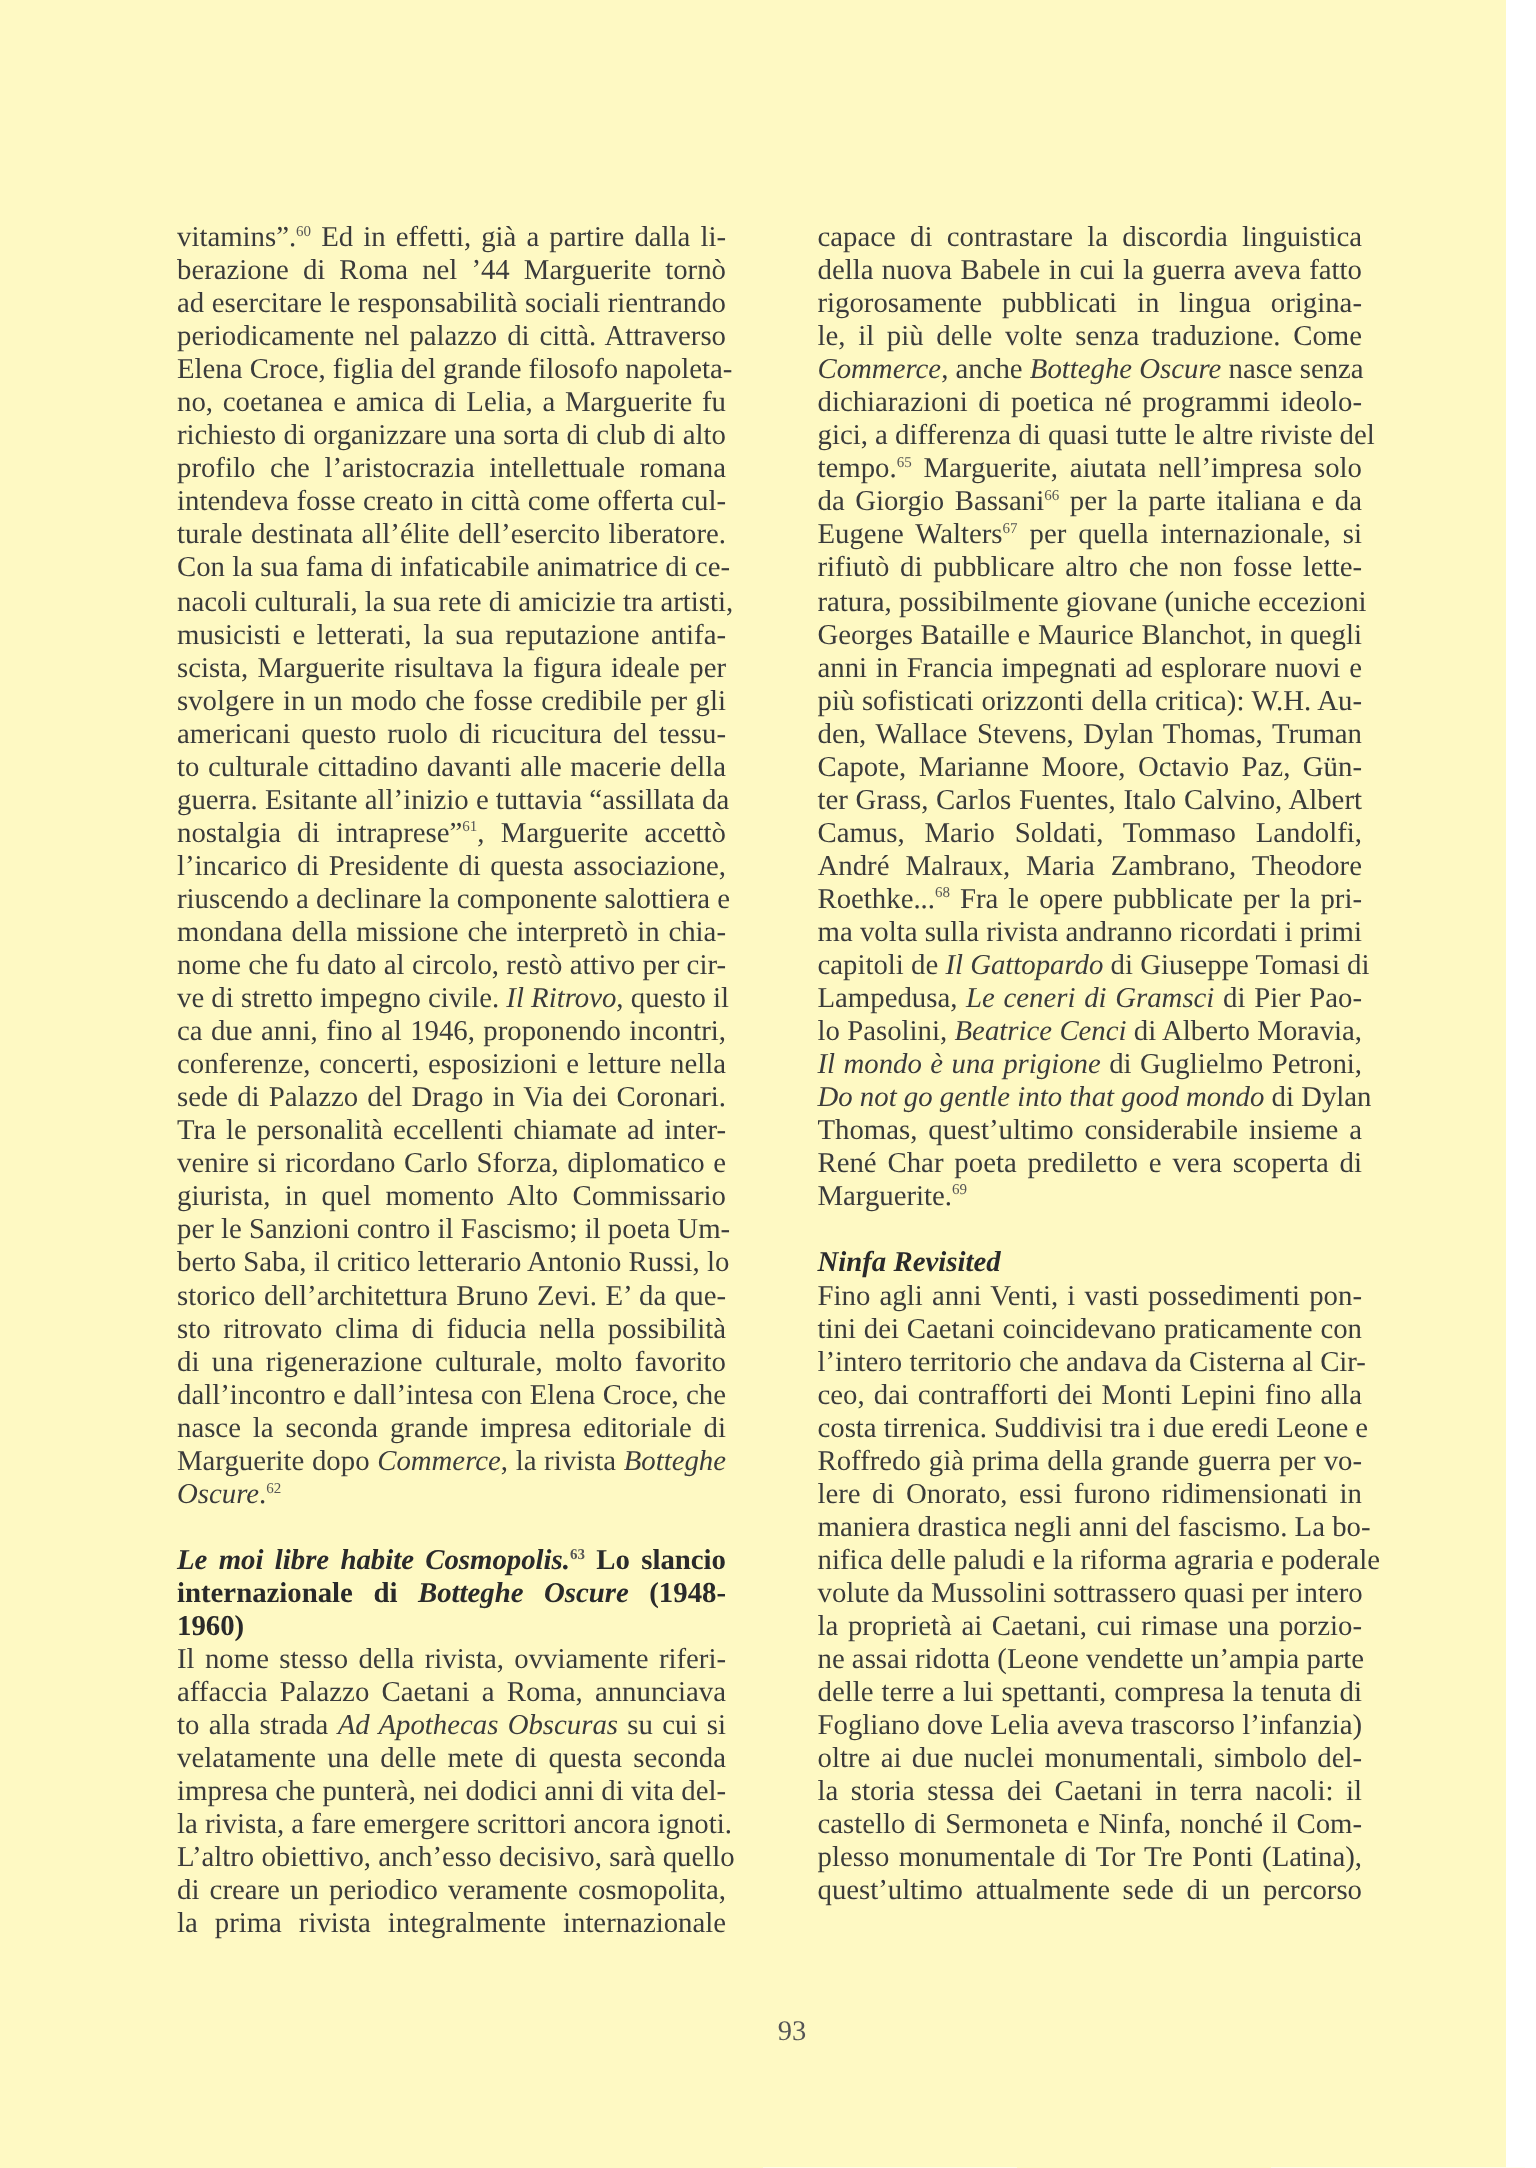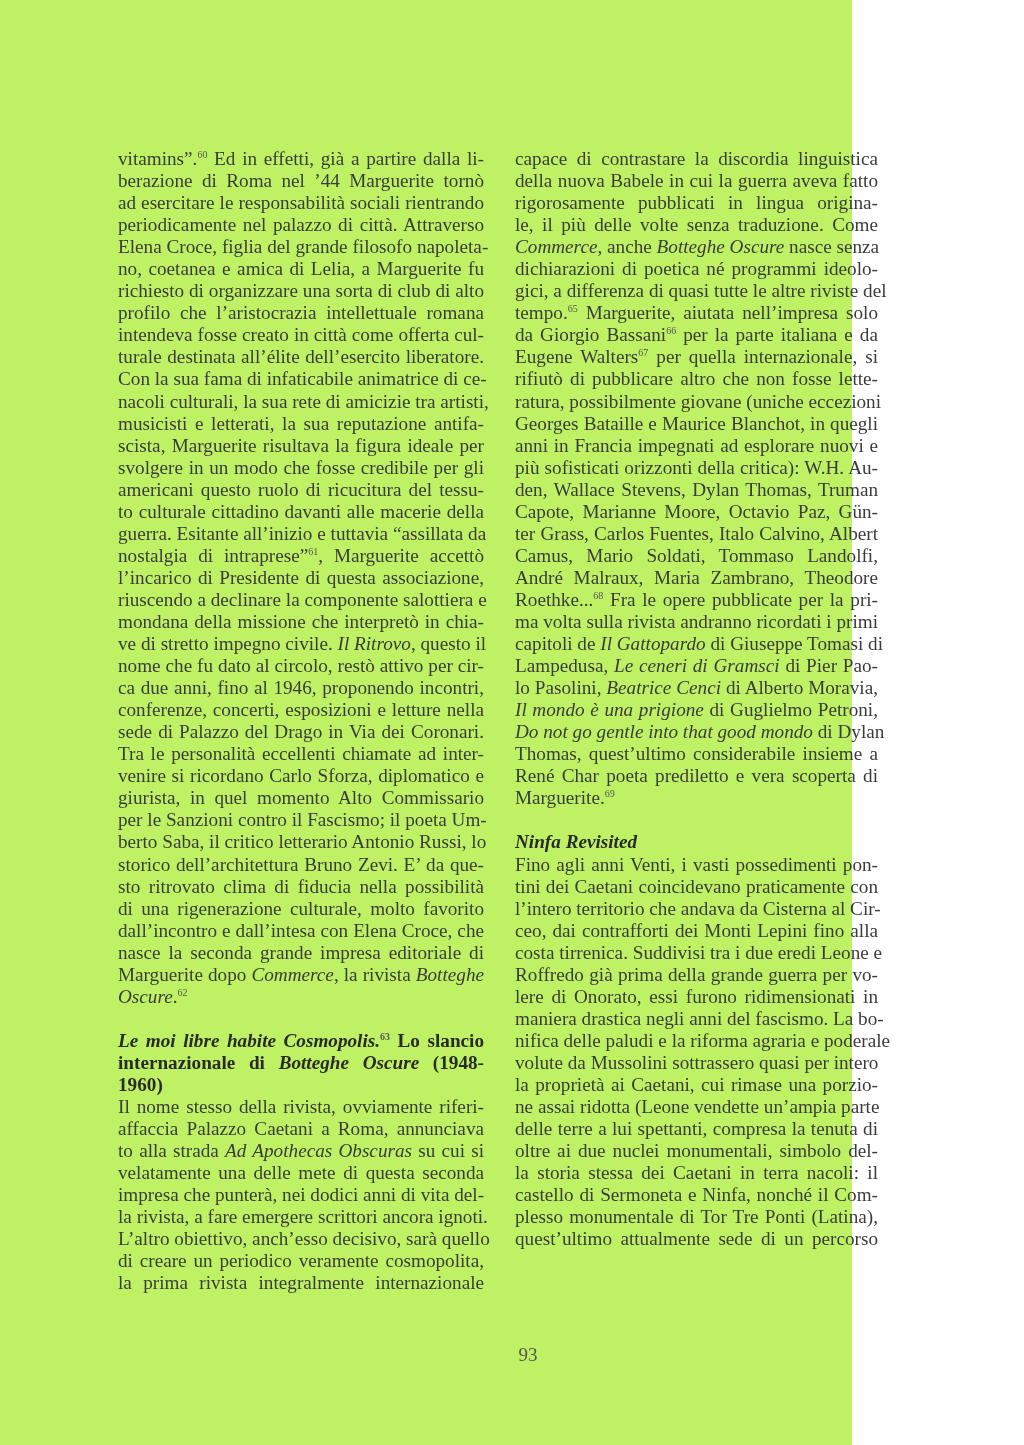--- a/index.html
+++ b/index.html
@@ -1,27 +1,27 @@
 <!DOCTYPE html>
 <html><head>
 <meta charset="utf-8">
 <style>
   html, body { margin: 0; padding: 0; background: #ffffff; }
   body { width: 1024px; height: 1445px; position: relative; overflow: hidden; }
-  .page { position: absolute; left: 0; top: 0; width: 852px; height: 1445px; background: #bef264; }
+  .page { position: absolute; left: 0; top: 0; width: 1004px; height: 1445px; background: #fef9c3; }
   .col {
     position: absolute;
     top: 148px;
     font-family: "Liberation Serif", "DejaVu Serif", serif;
     font-size: 19.2px;
     line-height: 22.05px;
     color: #3b3b3b;
   }
   .col.left { left: 118px; width: 366px; }
-  .col.right { left: 515px; width: 363px; }
+  .col.right { left: 545px; width: 363px; }
   .line {
     display: block;
     white-space: nowrap;
     text-align: justify;
     text-align-last: justify;
     height: 22.05px;
     overflow: visible;
   }
   .line.last { text-align-last: left; }
   .gap { display: block; height: 22.05px; }
@@ -56,22 +56,22 @@
         <span class="line">musicisti e letterati, la sua reputazione antifa-</span>
         <span class="line">scista, Marguerite risultava la figura ideale per</span>
         <span class="line">svolgere in un modo che fosse credibile per gli</span>
         <span class="line">americani questo ruolo di ricucitura del tessu-</span>
         <span class="line">to culturale cittadino davanti alle macerie della</span>
         <span class="line">guerra. Esitante all’inizio e tuttavia “assillata da</span>
         <span class="line">nostalgia di intraprese”<sup>61</sup>, Marguerite accettò</span>
         <span class="line">l’incarico di Presidente di questa associazione,</span>
         <span class="line">riuscendo a declinare la componente salottiera e</span>
         <span class="line">mondana della missione che interpretò in chia-</span>
+        <span class="line">nome che fu dato al circolo, restò attivo per cir-</span>
         <span class="line">ve di stretto impegno civile. <i>Il Ritrovo</i>, questo il</span>
-        <span class="line">nome che fu dato al circolo, restò attivo per cir-</span>
         <span class="line">ca due anni, fino al 1946, proponendo incontri,</span>
         <span class="line">conferenze, concerti, esposizioni e letture nella</span>
         <span class="line">sede di Palazzo del Drago in Via dei Coronari.</span>
         <span class="line">Tra le personalità eccellenti chiamate ad inter-</span>
         <span class="line">venire si ricordano Carlo Sforza, diplomatico e</span>
         <span class="line">giurista, in quel momento Alto Commissario</span>
         <span class="line">per le Sanzioni contro il Fascismo; il poeta Um-</span>
         <span class="line">berto Saba, il critico letterario Antonio Russi, lo</span>
         <span class="line">storico dell’architettura Bruno Zevi. E’ da que-</span>
         <span class="line">sto ritrovato clima di fiducia nella possibilità</span>
@@ -142,20 +142,21 @@
         <span class="line">ceo, dai contrafforti dei Monti Lepini fino alla</span>
         <span class="line">costa tirrenica. Suddivisi tra i due eredi Leone e</span>
         <span class="line">Roffredo già prima della grande guerra per vo-</span>
         <span class="line">lere di Onorato, essi furono ridimensionati in</span>
         <span class="line">maniera drastica negli anni del fascismo. La bo-</span>
         <span class="line">nifica delle paludi e la riforma agraria e poderale</span>
         <span class="line">volute da Mussolini sottrassero quasi per intero</span>
         <span class="line">la proprietà ai Caetani, cui rimase una porzio-</span>
         <span class="line">ne assai ridotta (Leone vendette un’ampia parte</span>
         <span class="line">delle terre a lui spettanti, compresa la tenuta di</span>
+        <span class="line">Fogliano dove Lelia aveva trascorso l’infanzia)</span>
         <span class="line">oltre ai due nuclei monumentali, simbolo del-</span>
         <span class="line">la storia stessa dei Caetani in terra nacoli: il</span>
         <span class="line">castello di Sermoneta e Ninfa, nonché il Com-</span>
         <span class="line">plesso monumentale di Tor Tre Ponti (Latina),</span>
         <span class="line">quest’ultimo attualmente sede di un percorso</span>
       </div>
   </div>
 
   <div class="pagenum">93</div>
 </div>

